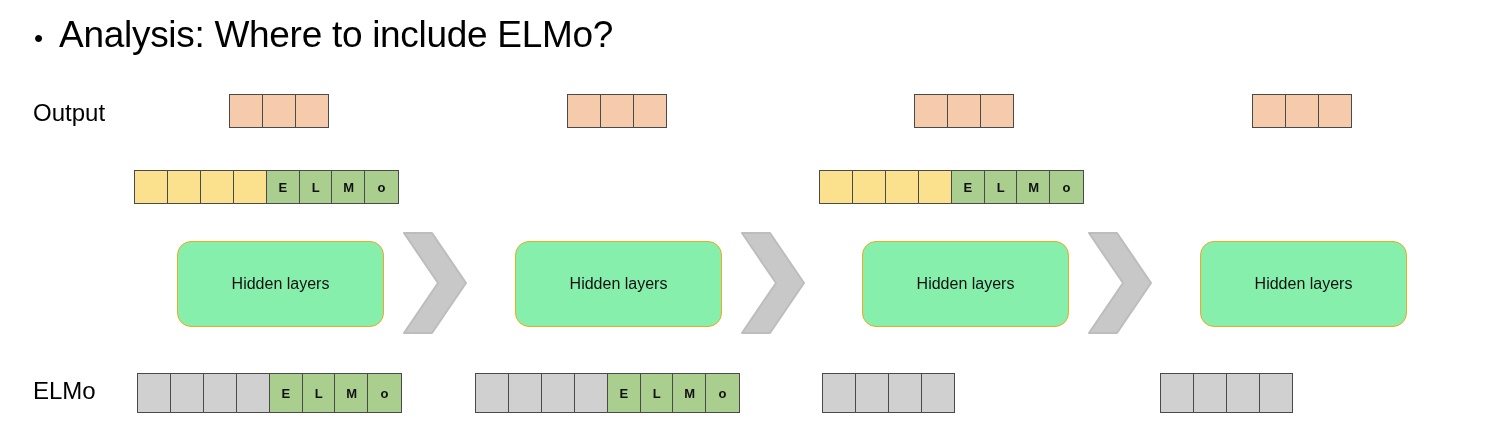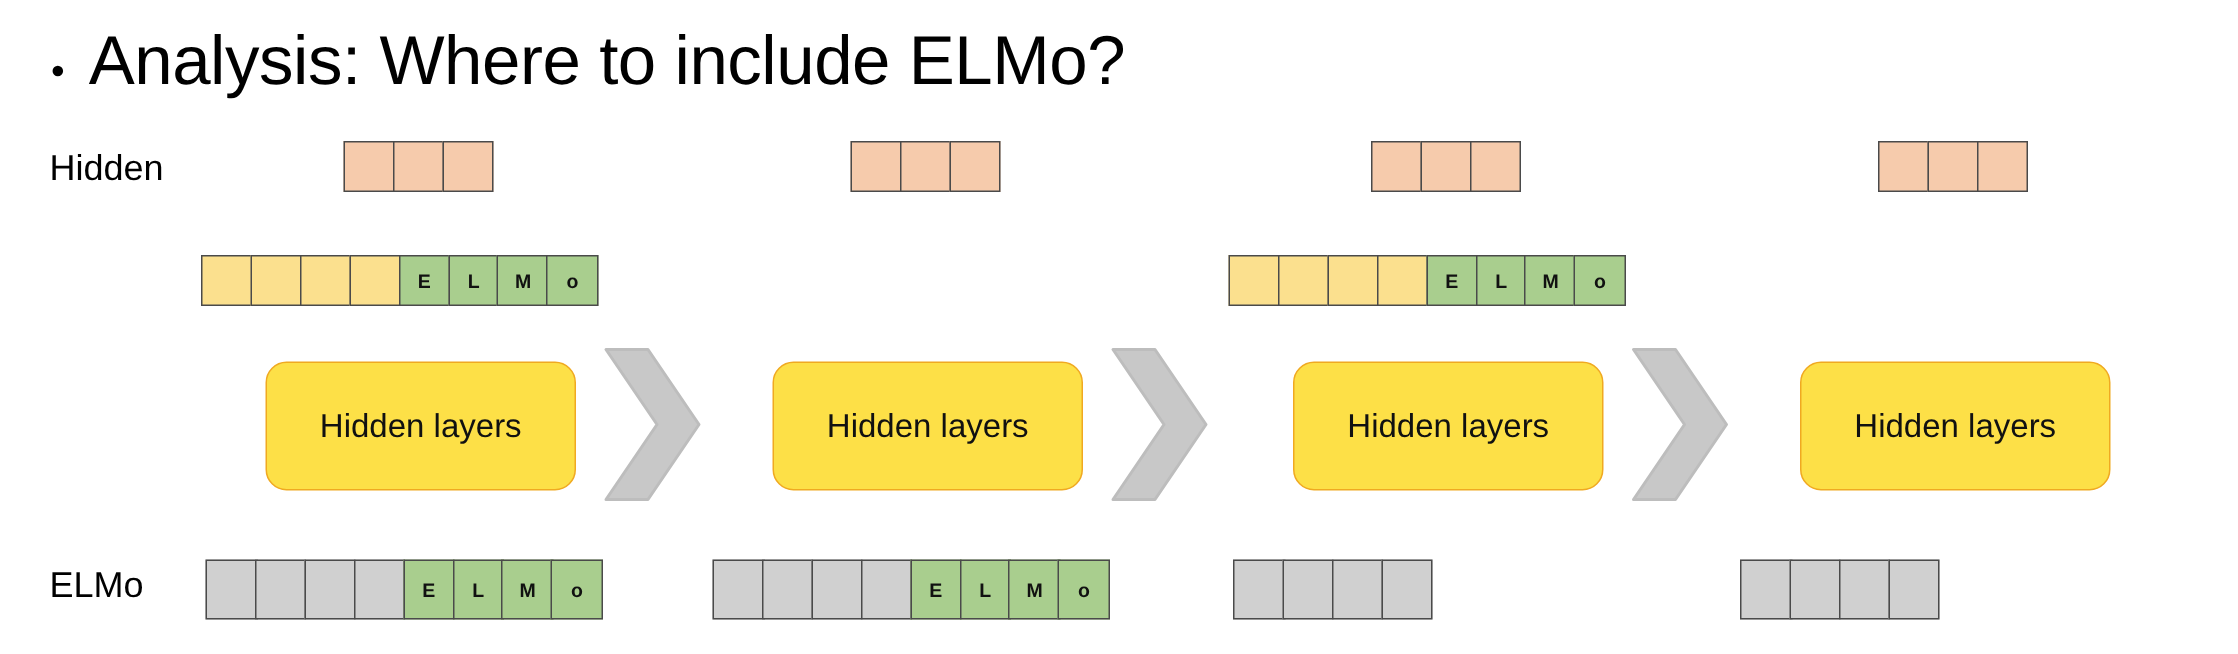--- a/index.html
+++ b/index.html
@@ -24,21 +24,21 @@
     display: flex;
     align-items: baseline;
     gap: 16px;
   }
   #title-bullet {
     font-size: 26px;
     line-height: 1;
     color: #000;
   }
   #title-text {
-    font-size: 46px;
+    font-size: 37px;
     line-height: 1.05;
     letter-spacing: -0.3px;
     color: #000;
     white-space: nowrap;
   }
 
   
   .row-label {
     position: absolute;
     font-size: 24px;
@@ -69,48 +69,48 @@
   .cell:first-child { margin-left: 0; }
   .cell.salmon { background: #F6CBAC; }
   .cell.yellow { background: #FBE08E; }
   .cell.grey   { background: #D0D0D0; }
   .cell.green  { background: #A9CE8E; }
 
   
   .hidden-box {
     position: absolute;
     box-sizing: border-box;
-    background: #fde047;
+    background: #86efac;
     border: 1.4px solid #F0A921;
     border-radius: 14px;
     display: flex;
     align-items: center;
     justify-content: center;
-    font-size: 22px;
+    font-size: 16px;
     color: #111;
     white-space: nowrap;
   }
 
   
   .chevron {
     position: absolute;
     width: 66px;
     height: 104px;
   }
   .chevron svg { display: block; width: 100%; height: 100%; }
 </style>
 </head>
 <body>
 
 <div id="title-row">
   <span id="title-bullet">•</span>
   <span id="title-text">Analysis: Where to include ELMo?</span>
 </div>
 
-<div class="row-label" id="label-output">Hidden</div>
+<div class="row-label" id="label-output">Output</div>
 <div class="row-label" id="label-input">ELMo</div>
 
 <div id="diagram">
     <div class="cell-strip" style="left: 228.75px; top: 94px;">
       <div class="cell salmon" style="width: 34.5px; height: 34px;"></div>
       <div class="cell salmon" style="width: 34.5px; height: 34px;"></div>
       <div class="cell salmon" style="width: 34.5px; height: 34px;"></div>
     </div>
     <div class="cell-strip" style="left: 134px; top: 170px;">
       <div class="cell yellow" style="width: 34.5px; height: 34px;"></div>

